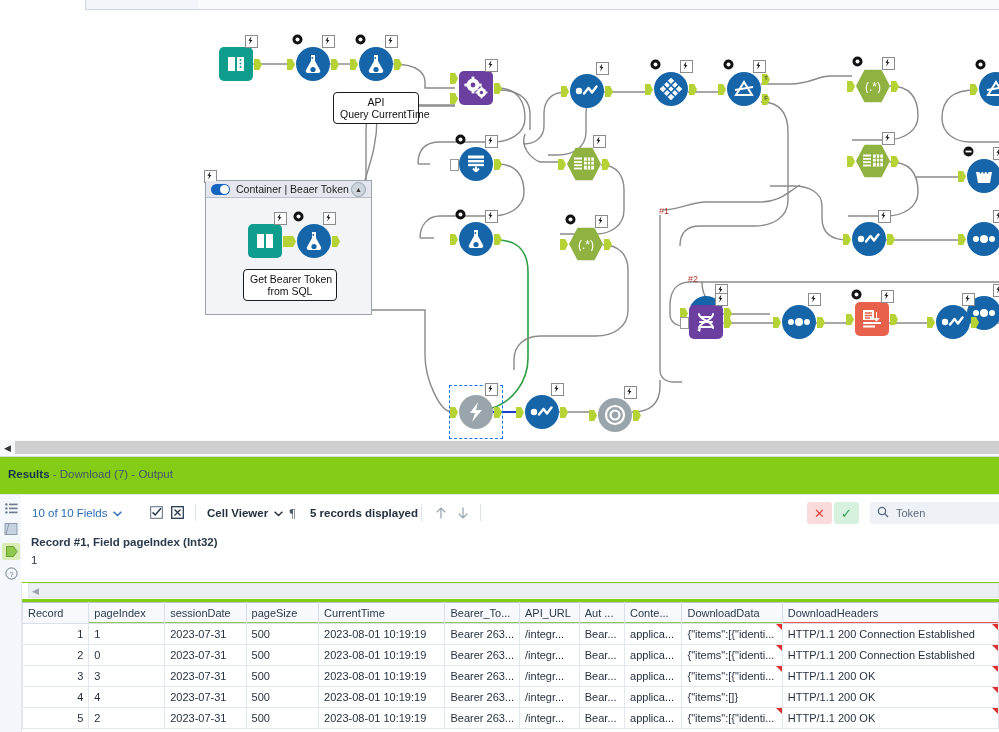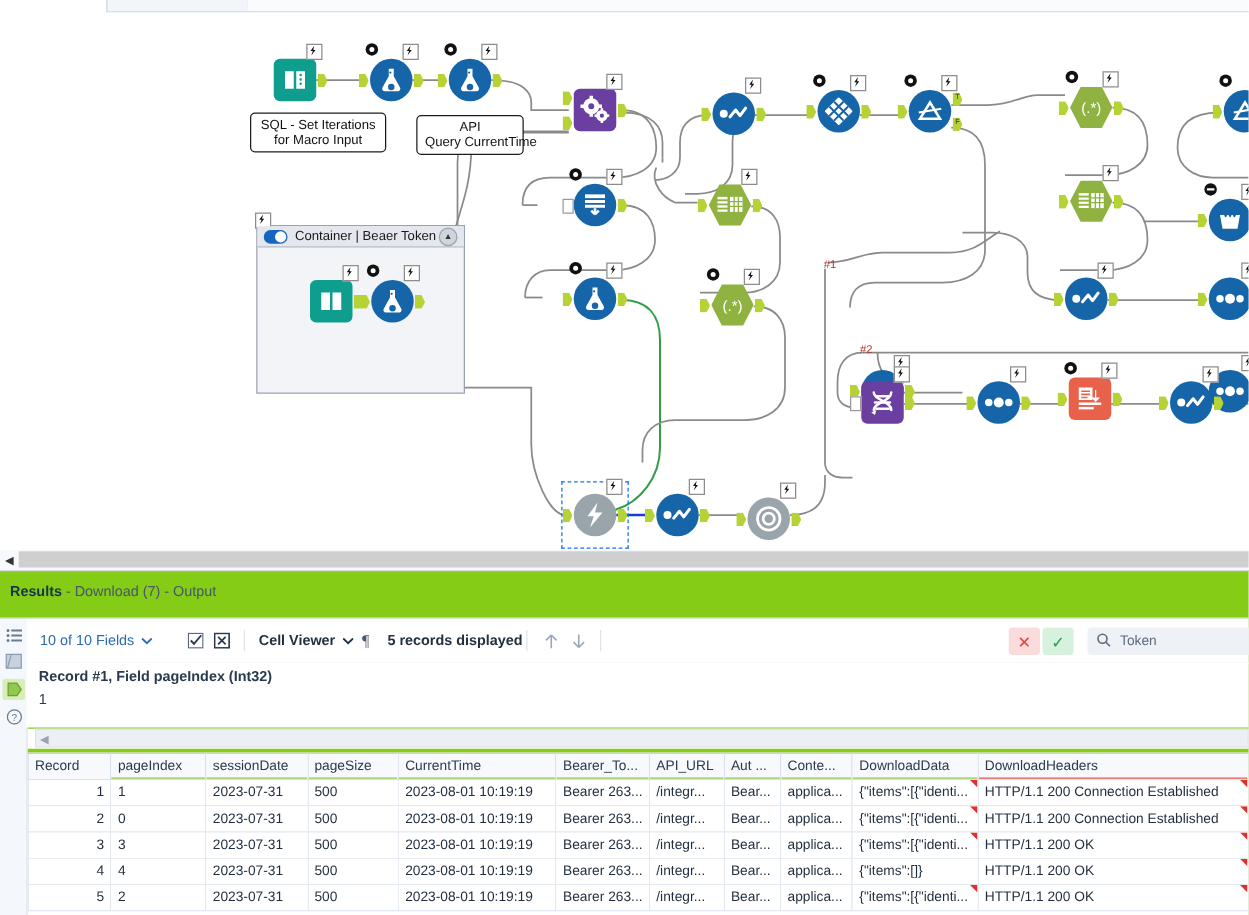--- a/index.html
+++ b/index.html
@@ -274,22 +274,20 @@
       <div class="badge gear">
         <svg width="11" height="11" viewBox="0 0 11 11">
             <circle cx="5.5" cy="5.5" r="5" fill="#111"></circle>
             <circle cx="5.5" cy="5.5" r="2" fill="#fff"></circle>
           </svg>
       </div>
       <div class="port inp"></div>
       <div class="port out"></div>
     </div>
 
-    <div class="lblbox" style="left:200px;top:80px;width:95px;">SQL - Set Iterations
-for Macro Input</div>
     <div class="lblbox" style="left:333px;top:82px;width:72px;">API
 Query CurrentTime</div>
 
     <div class="node" style="left:455px;top:57px;">
       <div class="body sq" style="background:#6b3fa0;">
         <div class="glyph">
           <svg width="26" height="24" viewBox="0 0 26 24">
             <g fill="#fff">
                 <circle cx="10" cy="9" r="6.5"></circle>
                 <rect x="8.6" y="0.6" width="2.8" height="3.4"></rect>
@@ -845,20 +843,22 @@
         <div class="badge gear">
           <svg width="11" height="11" viewBox="0 0 11 11">
               <circle cx="5.5" cy="5.5" r="5" fill="#111"></circle>
               <circle cx="5.5" cy="5.5" r="2" fill="#fff"></circle>
             </svg>
         </div>
         <div class="port inp"></div>
         <div class="port out"></div>
       </div>
 
+      <div class="lblbox" style="left:37px;top:88px;width:80px;">Get Bearer Token
+from SQL</div>
     </div>
 
     <div class="flowlabel" style="left:659px;top:196px;color:#b0352a;">#1</div>
     <div class="flowlabel" style="left:688px;top:264px;color:#b0352a;">#2</div>
   </div>
 
   <div class="canvas-scroll">
     <div class="cs-left">◀</div>
     <div class="cs-track"></div>
   </div>

